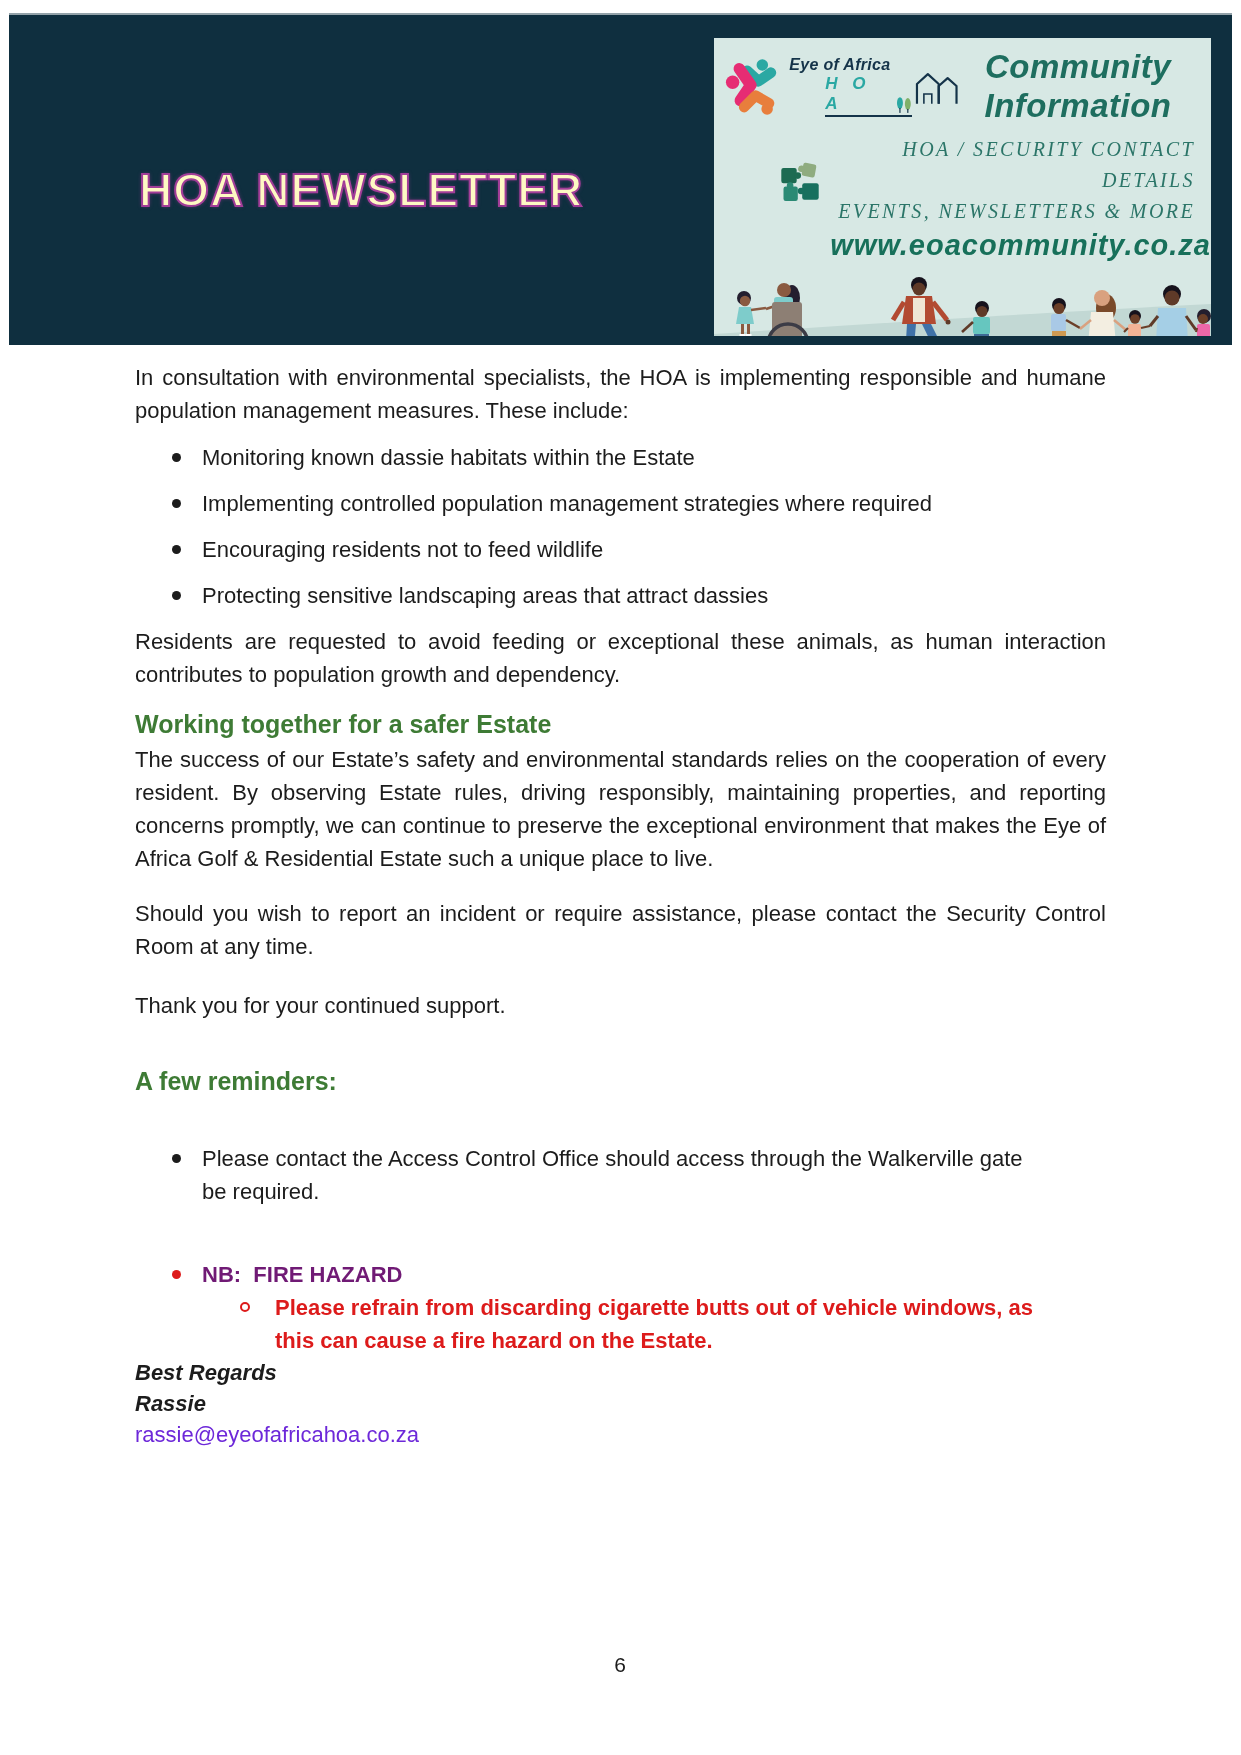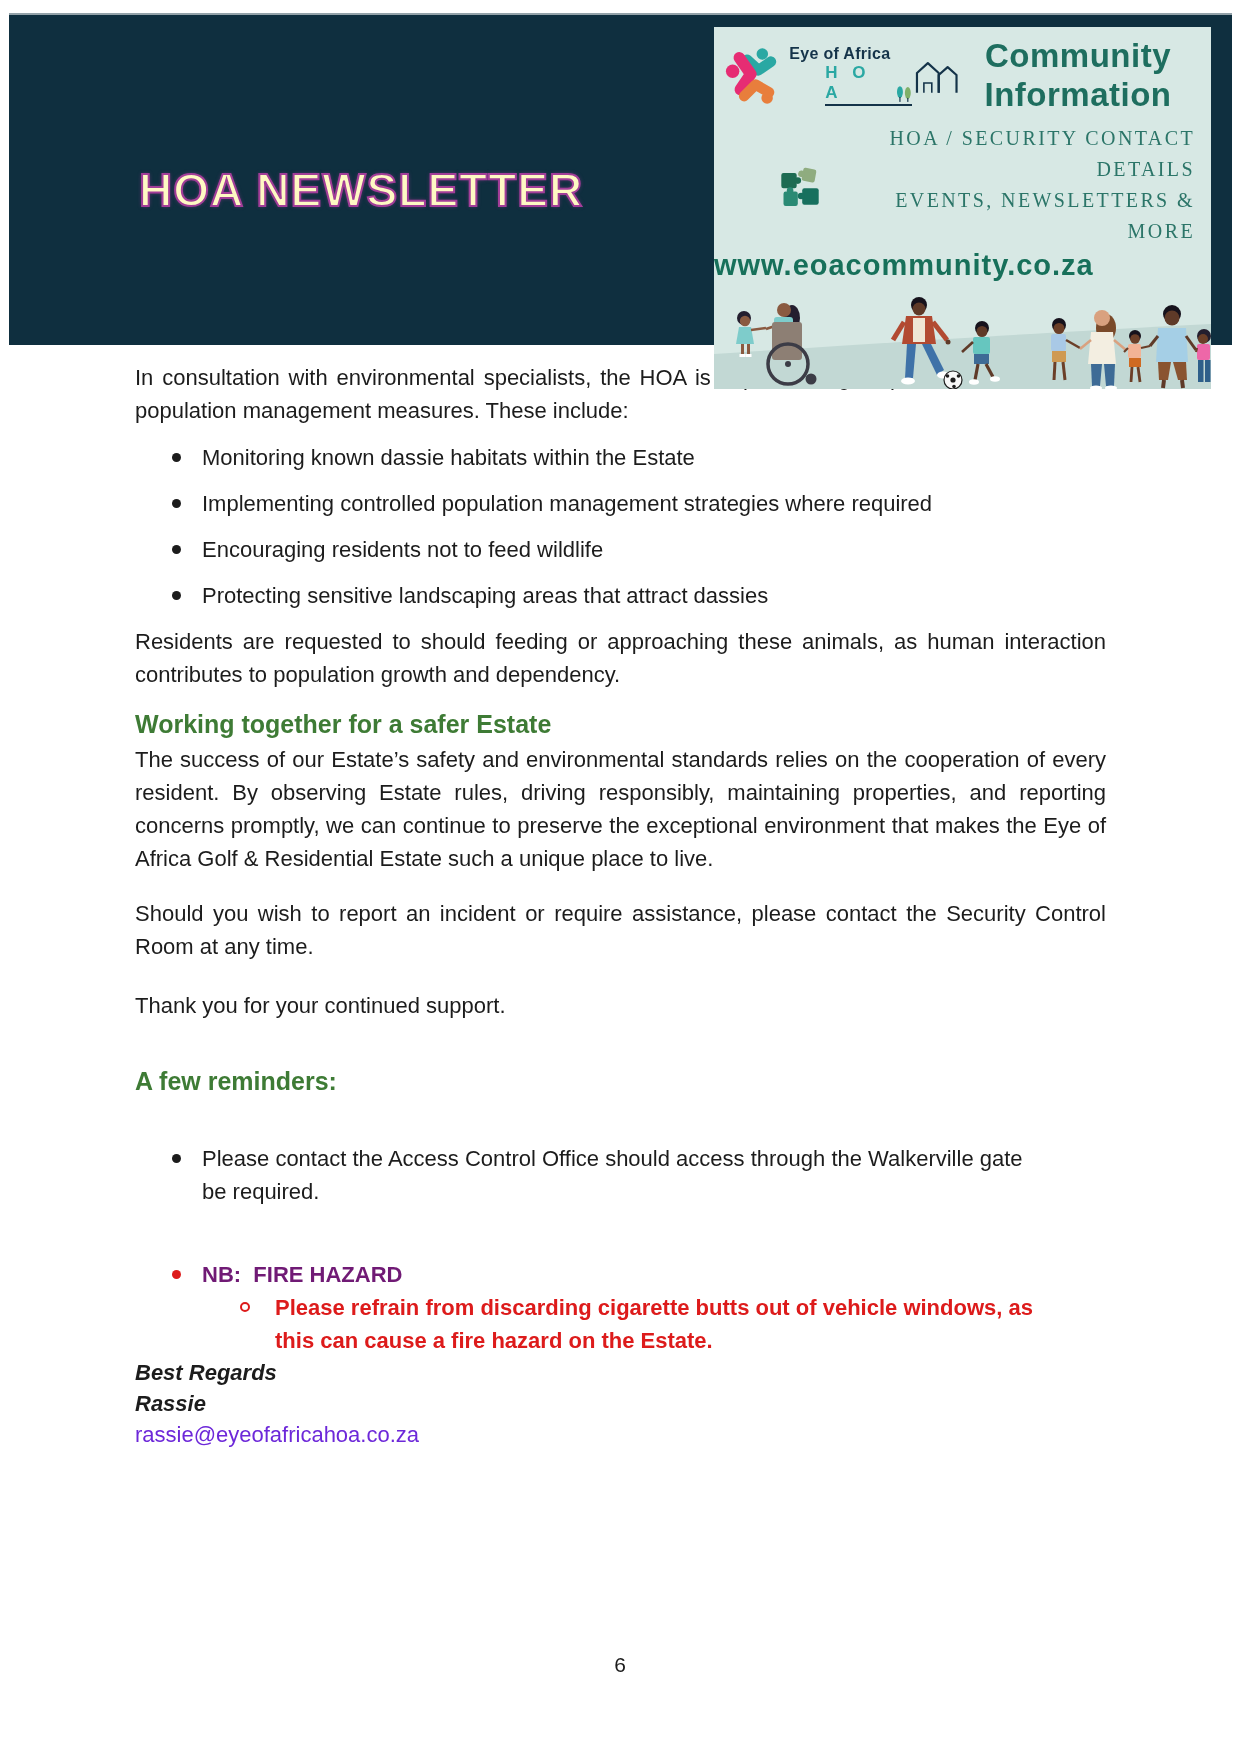--- a/index.html
+++ b/index.html
@@ -28,35 +28,36 @@
     font-weight:bold;
     letter-spacing:1px;
     color:#fef9c3;
     -webkit-text-stroke:2px #a23d98;
     text-shadow:0 0 4px rgba(162,61,152,0.65);
     white-space:nowrap;
   }
   
   .banner {
     position:absolute;
-    top:12px; right:21px;
-    width:497px; height:362px;
+    top:23px; right:21px;
+    width:497px; height:298px;
     background:#d7e8e4;
     overflow:hidden;
+    font-style:italic;
   }
   .banner-top { display:flex; align-items:center; padding:10px 14px 0 10px; }
   .logo-block { display:flex; align-items:center; width:235px; flex:none; }
   .logo-text { margin-left:4px; }
   .logo-brand { font-size:16px; font-weight:bold; color:#143349; letter-spacing:0.3px; }
   .logo-sub-row { display:flex; align-items:flex-end; border-bottom:2px solid #143349; padding-bottom:1px;margin-left:36px; }
   .logo-sub { font-size:17px; font-weight:bold; color:#2aa8a3; letter-spacing:5px; }
   .banner-title { flex:1; text-align:center; font-weight:bold; color:#1e6e5f; font-size:33px; line-height:1.18; letter-spacing:0.5px; }
   .banner-mid { display:flex; align-items:center; padding:8px 16px 0 64px; }
   .info-lines { flex:1; text-align:right; font-family:"Liberation Serif", serif; font-size:20px; letter-spacing:2.4px; color:#2b7568; line-height:1.55; }
-  .website { text-align:left; font-size:29px; font-weight:bold; color:#17705a; letter-spacing:1px; padding-top:2px; }
+  .website { text-align:right; font-size:29px; font-weight:bold; color:#17705a; letter-spacing:1px; padding-top:2px; }
   .illustration { display:block; width:497px; height:106px; margin-top:2px; }
   
   .content { margin:0 135px; padding-top:16px; }
   .para { font-size:22px; line-height:33px; text-align:justify; }
   .measures { list-style:none; margin-top:14px; }
   .measures li, .rem-li, .sub-li {
     position:relative; font-size:22px; line-height:33px; padding-left:67px;
   }
   .measures li { margin-bottom:13px; }
   .dot {
@@ -251,21 +252,21 @@
   <main class="content">
     <p class="para">In consultation with environmental specialists, the HOA is implementing responsible and humane population management measures. These include:</p>
 
     <ul class="measures">
       <li><span class="dot"></span><span>Monitoring known dassie habitats within the Estate</span></li>
       <li><span class="dot"></span><span>Implementing controlled population management strategies where required</span></li>
       <li><span class="dot"></span><span>Encouraging residents not to feed wildlife</span></li>
       <li><span class="dot"></span><span>Protecting sensitive landscaping areas that attract dassies</span></li>
     </ul>
 
-    <p class="para p-residents">Residents are requested to should feeding or approaching these animals, as human interaction contributes to population growth and dependency.</p>
+    <p class="para p-residents">Residents are requested to avoid feeding or exceptional these animals, as human interaction contributes to population growth and dependency.</p>
 
     <h2 class="h2 sec1-head">Working together for a safer Estate</h2>
     <p class="para sec1-body">The success of our Estate’s safety and environmental standards relies on the cooperation of every resident. By observing Estate rules, driving responsibly, maintaining properties, and reporting concerns promptly, we can continue to preserve the exceptional environment that makes the Eye of Africa Golf &amp; Residential Estate such a unique place to live.</p>
 
     <p class="para p-incident">Should you wish to report an incident or require assistance, please contact the Security Control Room at any time.</p>
 
     <p class="para p-thanks">Thank you for your continued support.</p>
 
     <h2 class="h2 rem-head">A few reminders:</h2>
 

